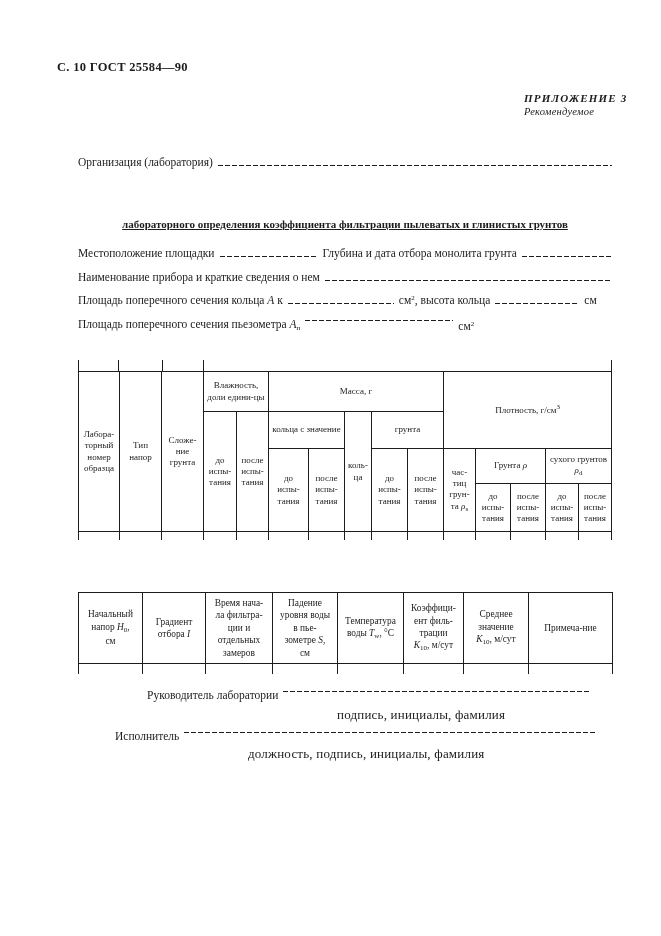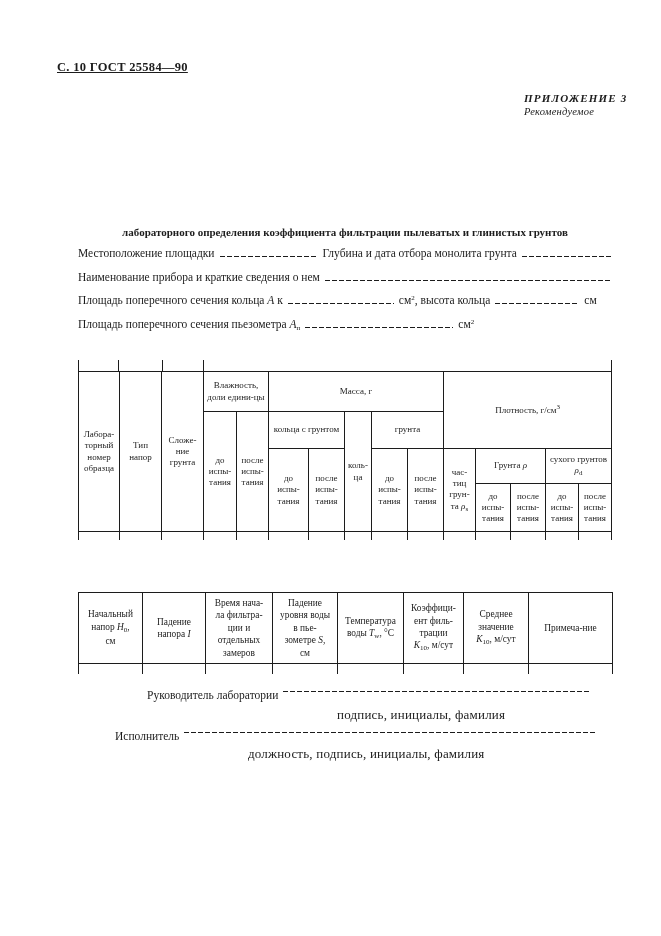--- a/index.html
+++ b/index.html
@@ -2,38 +2,38 @@
 <html><head>
 <meta charset="utf-8">
 <style>
   html,body { margin:0; padding:0; background:#ffffff; }
   .page {
     position:relative; width:661px; height:936px; background:#ffffff;
     font-family:"Liberation Serif", serif; color:#1c1c1c; overflow:hidden;
   }
   .abs { position:absolute; }
 
-  .running-head { left:57px; top:60px; font-size:12.5px; font-weight:bold; letter-spacing:.3px; white-space:nowrap;text-decoration:underline; }
+  .running-head { left:57px; top:60px; font-size:12.5px; font-weight:bold; letter-spacing:.3px; white-space:nowrap; }
 
   .annex { left:524px; top:92px; font-style:italic; font-size:11px; line-height:13px; }
   .annex-title { font-weight:bold; letter-spacing:1.2px; white-space:nowrap; }
   .annex-sub { font-size:10.5px; letter-spacing:.2px; white-space:nowrap; }
 
   .row { position:absolute; left:78px; width:534px; display:flex; align-items:baseline; font-size:11.5px; white-space:nowrap; }
   .seg { white-space:nowrap; }
   .bl {
     display:inline-block; height:3px; margin-bottom:-2px; align-self:baseline;
     background:repeating-linear-gradient(90deg,#1c1c1c 0 5px, rgba(0,0,0,0) 5px 7px) left bottom / 100% 1px no-repeat;
   }
   .grow { flex:1 1 auto; }
   .ml { margin-left:5px; }
 
   .title-block { left:78px; top:206px; width:534px; text-align:center; font-weight:bold; }
   .title-line1 { font-size:12.5px; letter-spacing:1px; }
-  .title-line2 { font-size:11px; margin-top:20px; }
+  .title-line2 { font-size:11px; margin-top:12px;text-decoration:underline; }
 
   .v { font-style:italic; }
   sub { font-size:7px; vertical-align:-2px; }
   sup { font-size:7px; vertical-align:4px; }
 
   .ticks { left:78px; top:360px; width:534px; height:11px; }
   .ticks i { position:absolute; top:0; bottom:0; width:1px; background:#1c1c1c; }
 
   table.tbl { position:absolute; border-collapse:collapse; table-layout:fixed; background:#fff; }
   table.tbl td { border:1px solid #1c1c1c; text-align:center; vertical-align:middle; padding:1px 3px; }
@@ -60,20 +60,24 @@
 
 <div class="page">
 
   <div class="abs running-head">С. 10 ГОСТ 25584—90</div>
 
   <div class="abs annex">
     <div class="annex-title">ПРИЛОЖЕНИЕ 3</div>
     <div class="annex-sub">Рекомендуемое</div>
   </div>
 
+  <div class="row" style="top:156px;">
+    <span class="seg">Организация (лаборатория)</span>
+    <span class="bl grow ml"></span>
+  </div>
 
   <div class="abs title-block">
     <div class="title-line2">лабораторного определения коэффициента фильтрации пылеватых и глинистых грунтов</div>
   </div>
 
   <div class="row" style="top:271px;">
     <span class="seg">Наименование прибора и краткие сведения о нем</span>
     <span class="bl grow ml"></span>
   </div>
 
@@ -87,21 +91,21 @@
   <div class="row" style="top:294px;">
     <span class="seg"><span>Площадь поперечного сечения кольца</span>
       <i class="v">А</i>
       <span>к</span></span>
     <span class="bl ml" style="flex:0 0 106px;"></span>
     <span class="seg ml"><span>см</span><sup>2</sup><span>, высота кольца</span></span>
     <span class="bl ml" style="flex:0 0 84px;"></span>
     <span class="seg ml">см</span>
   </div>
 
-  <div class="row" style="top:318px;">
+  <div class="row" style="top:318px;align-items:flex-end;">
     <span class="seg"><span>Площадь поперечного сечения пьезометра</span>
       <i class="v">А</i><sub>п</sub></span>
     <span class="bl ml" style="flex:0 0 148px;"></span>
     <span class="seg ml"><span>см</span><sup>2</sup></span>
   </div>
 
   <div class="abs ticks">
     <i style="left:0;"></i>
       <i style="left:40px;"></i>
       <i style="left:84px;"></i>
@@ -132,21 +136,21 @@
       <td rowspan="4">Лабора-торный номер образца</td>
       <td rowspan="4">Тип напор</td>
       <td rowspan="4">Сложе-ние грунта</td>
       <td colspan="2" class="padm">Влажность, доли едини-цы</td>
       <td colspan="5">Масса, г</td>
       <td colspan="5" rowspan="2"><span>Плотность, г/см</span><sup>3</sup></td>
     </tr>
     <tr style="height:37px;">
       <td rowspan="3">до испы-тания</td>
       <td rowspan="3">после испы-тания</td>
-      <td colspan="2" class="padw">кольца с грунтом</td>
+      <td colspan="2" class="padw">кольца с значение</td>
       <td rowspan="3">коль-ца</td>
       <td colspan="2">грунта</td>
     </tr>
     <tr style="height:35px;">
       <td rowspan="2">до испы-тания</td>
       <td rowspan="2">после испы-тания</td>
       <td rowspan="2">до испы-тания</td>
       <td rowspan="2">после испы-тания</td>
       <td rowspan="2"><span>час-тиц грун-та</span>
         <span class="v">ρ</span><sub>s</sub></td>
@@ -190,21 +194,21 @@
         <col style="width:65px">
       <col style="width:66px">
         <col style="width:60px">
         <col style="width:65px">
         <col style="width:84px">
     </colgroup>
     <tbody>
         <tr style="height:71px;">
       <td><span>Начальный напор</span>
         <i class="v">Н</i><sub>0</sub><span>, см</span></td>
-      <td><span>Падение напора</span>
+      <td><span>Градиент отбора</span>
         <i class="v">I</i></td>
       <td>Время нача-ла фильтра-ции и отдельных замеров</td>
       <td><span>Падение уровня воды в пье-зометре</span>
         <i class="v">S</i><span>, см</span></td>
       <td><span>Температу​ра воды</span>
         <i class="v">Т</i><sub>w</sub><span>, °С</span></td>
       <td><span>Коэффици-ент филь-трации</span>
         <i class="v">К</i><sub>10</sub><span>, м/сут</span></td>
       <td><span>Среднее значение</span>
         <i class="v">К</i><sub>10</sub><span>, м/сут</span></td>

